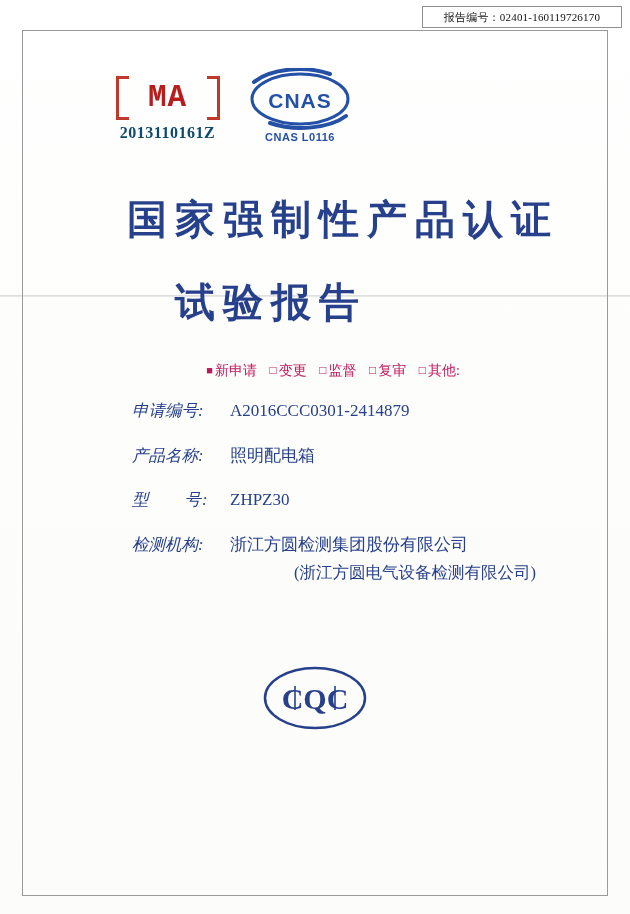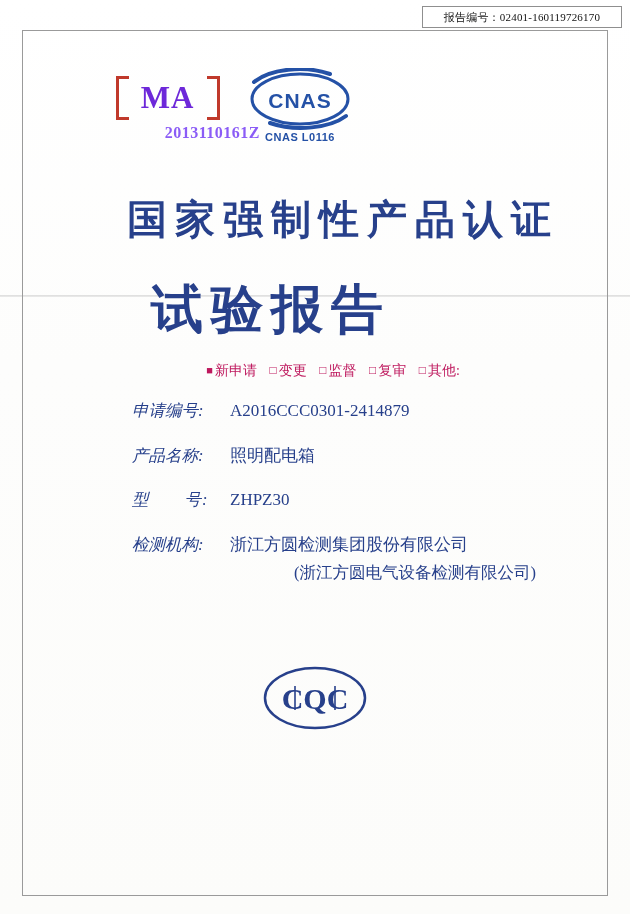--- a/index.html
+++ b/index.html
@@ -107,35 +107,34 @@
     width: 13px;
     height: 44px;
     border: 3.5px solid #c0392b;
     box-sizing: border-box;
   }
   .cma-mark .bracket-l { left: 0; border-right: none; }
   .cma-mark .bracket-r { right: 0; border-left: none; }
   .cma-letters {
     position: absolute;
     left: 0; right: 0; top: 2px;
-    font-family: Liberation Serif, serif;
+    font-family: Liberation Mono, monospace;
     font-weight: bold;
     font-size: 31px;
-    color: #6d28d9;
+    color: #b91c1c;
     letter-spacing: 1px;
     line-height: 40px;
   }
   .cma-code {
     margin-top: 4px;
     font-family: "Liberation Serif", serif;
     font-weight: bold;
     font-size: 16px;
-    color: #8b5cf6;
+    color: #0c4a6e;
     letter-spacing: 0.5px;
-    text-align: right;
   }
   .cnas-wrap {
     position: absolute;
     left: 215px;
     top: 0px;
     width: 170px;
     text-align: center;
   }
   .cnas-oval {
     position: relative;
@@ -176,21 +175,21 @@
     padding-left: 24px;
   }
   .title-sub {
     position: absolute;
     left: 0;
     top: 275px;
     width: 534px;
     text-align: center;
     font-family: "Liberation Serif", serif;
     font-weight: bold;
-    font-size: 52px;
+    font-size: 40px;
     letter-spacing: 8px;
     color: #27408b;
     text-indent: 8px;
   }
 
   
   .checkrow {
     position: absolute;
     left: 0;
     top: 362px;

